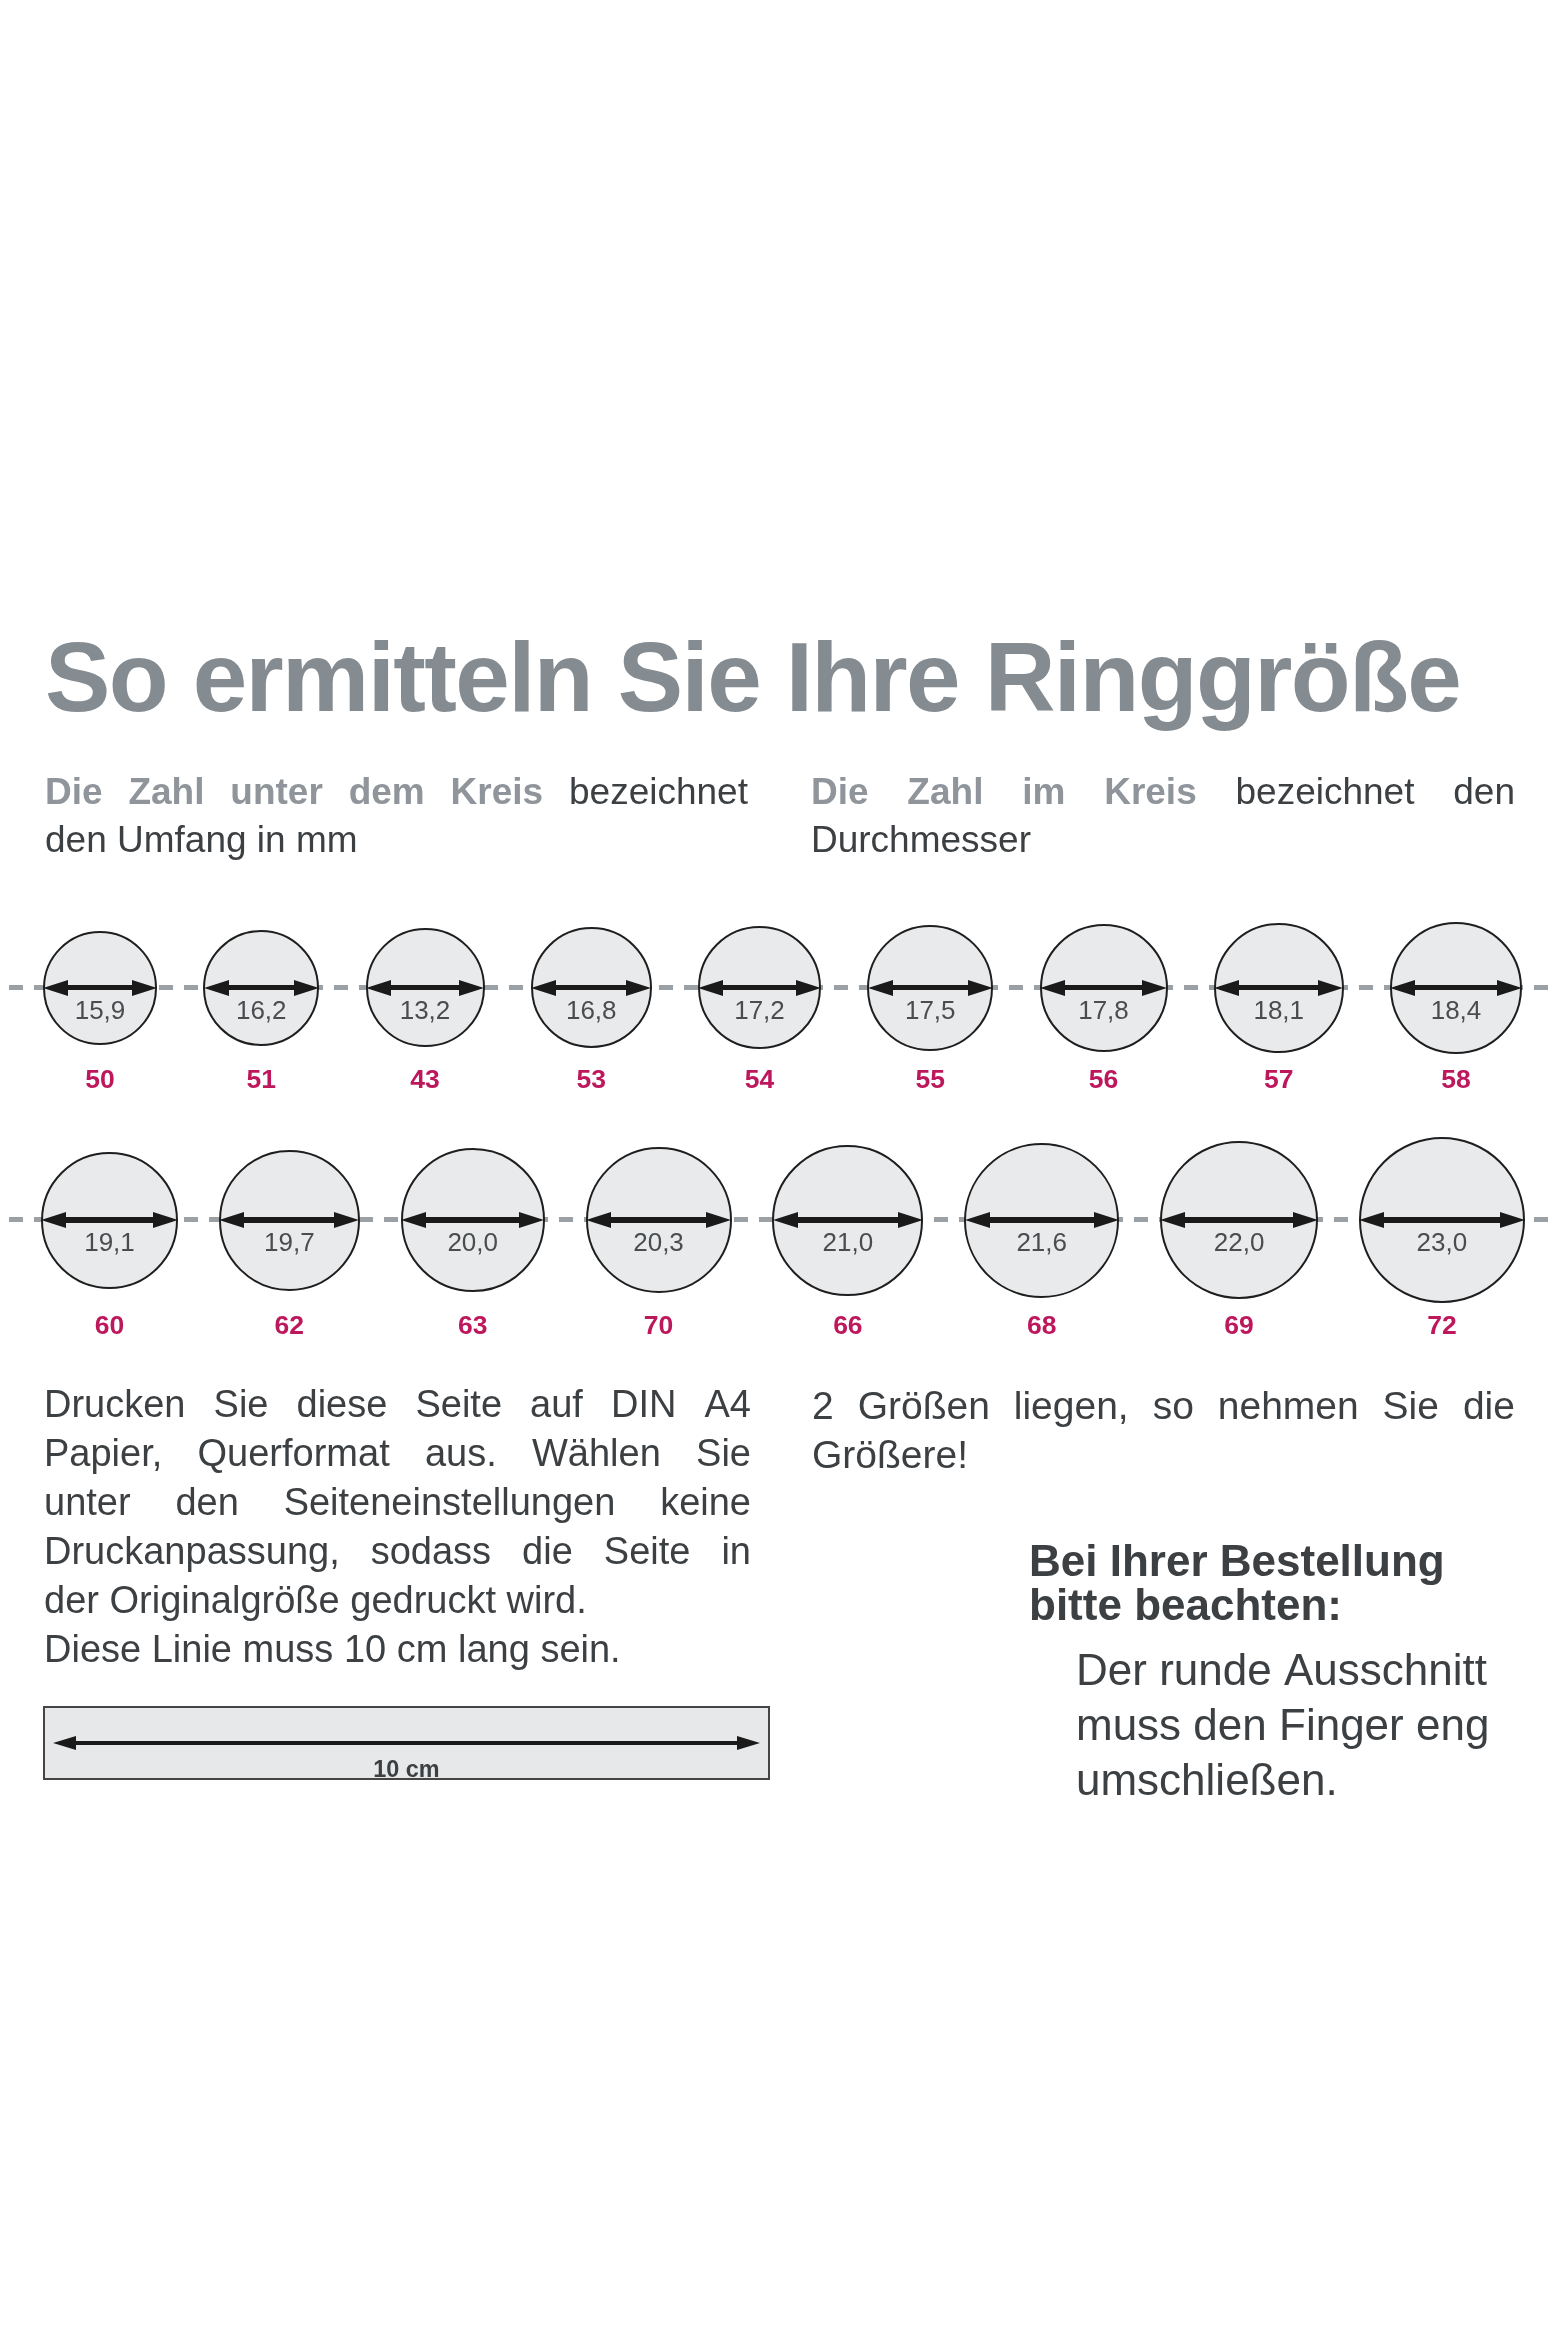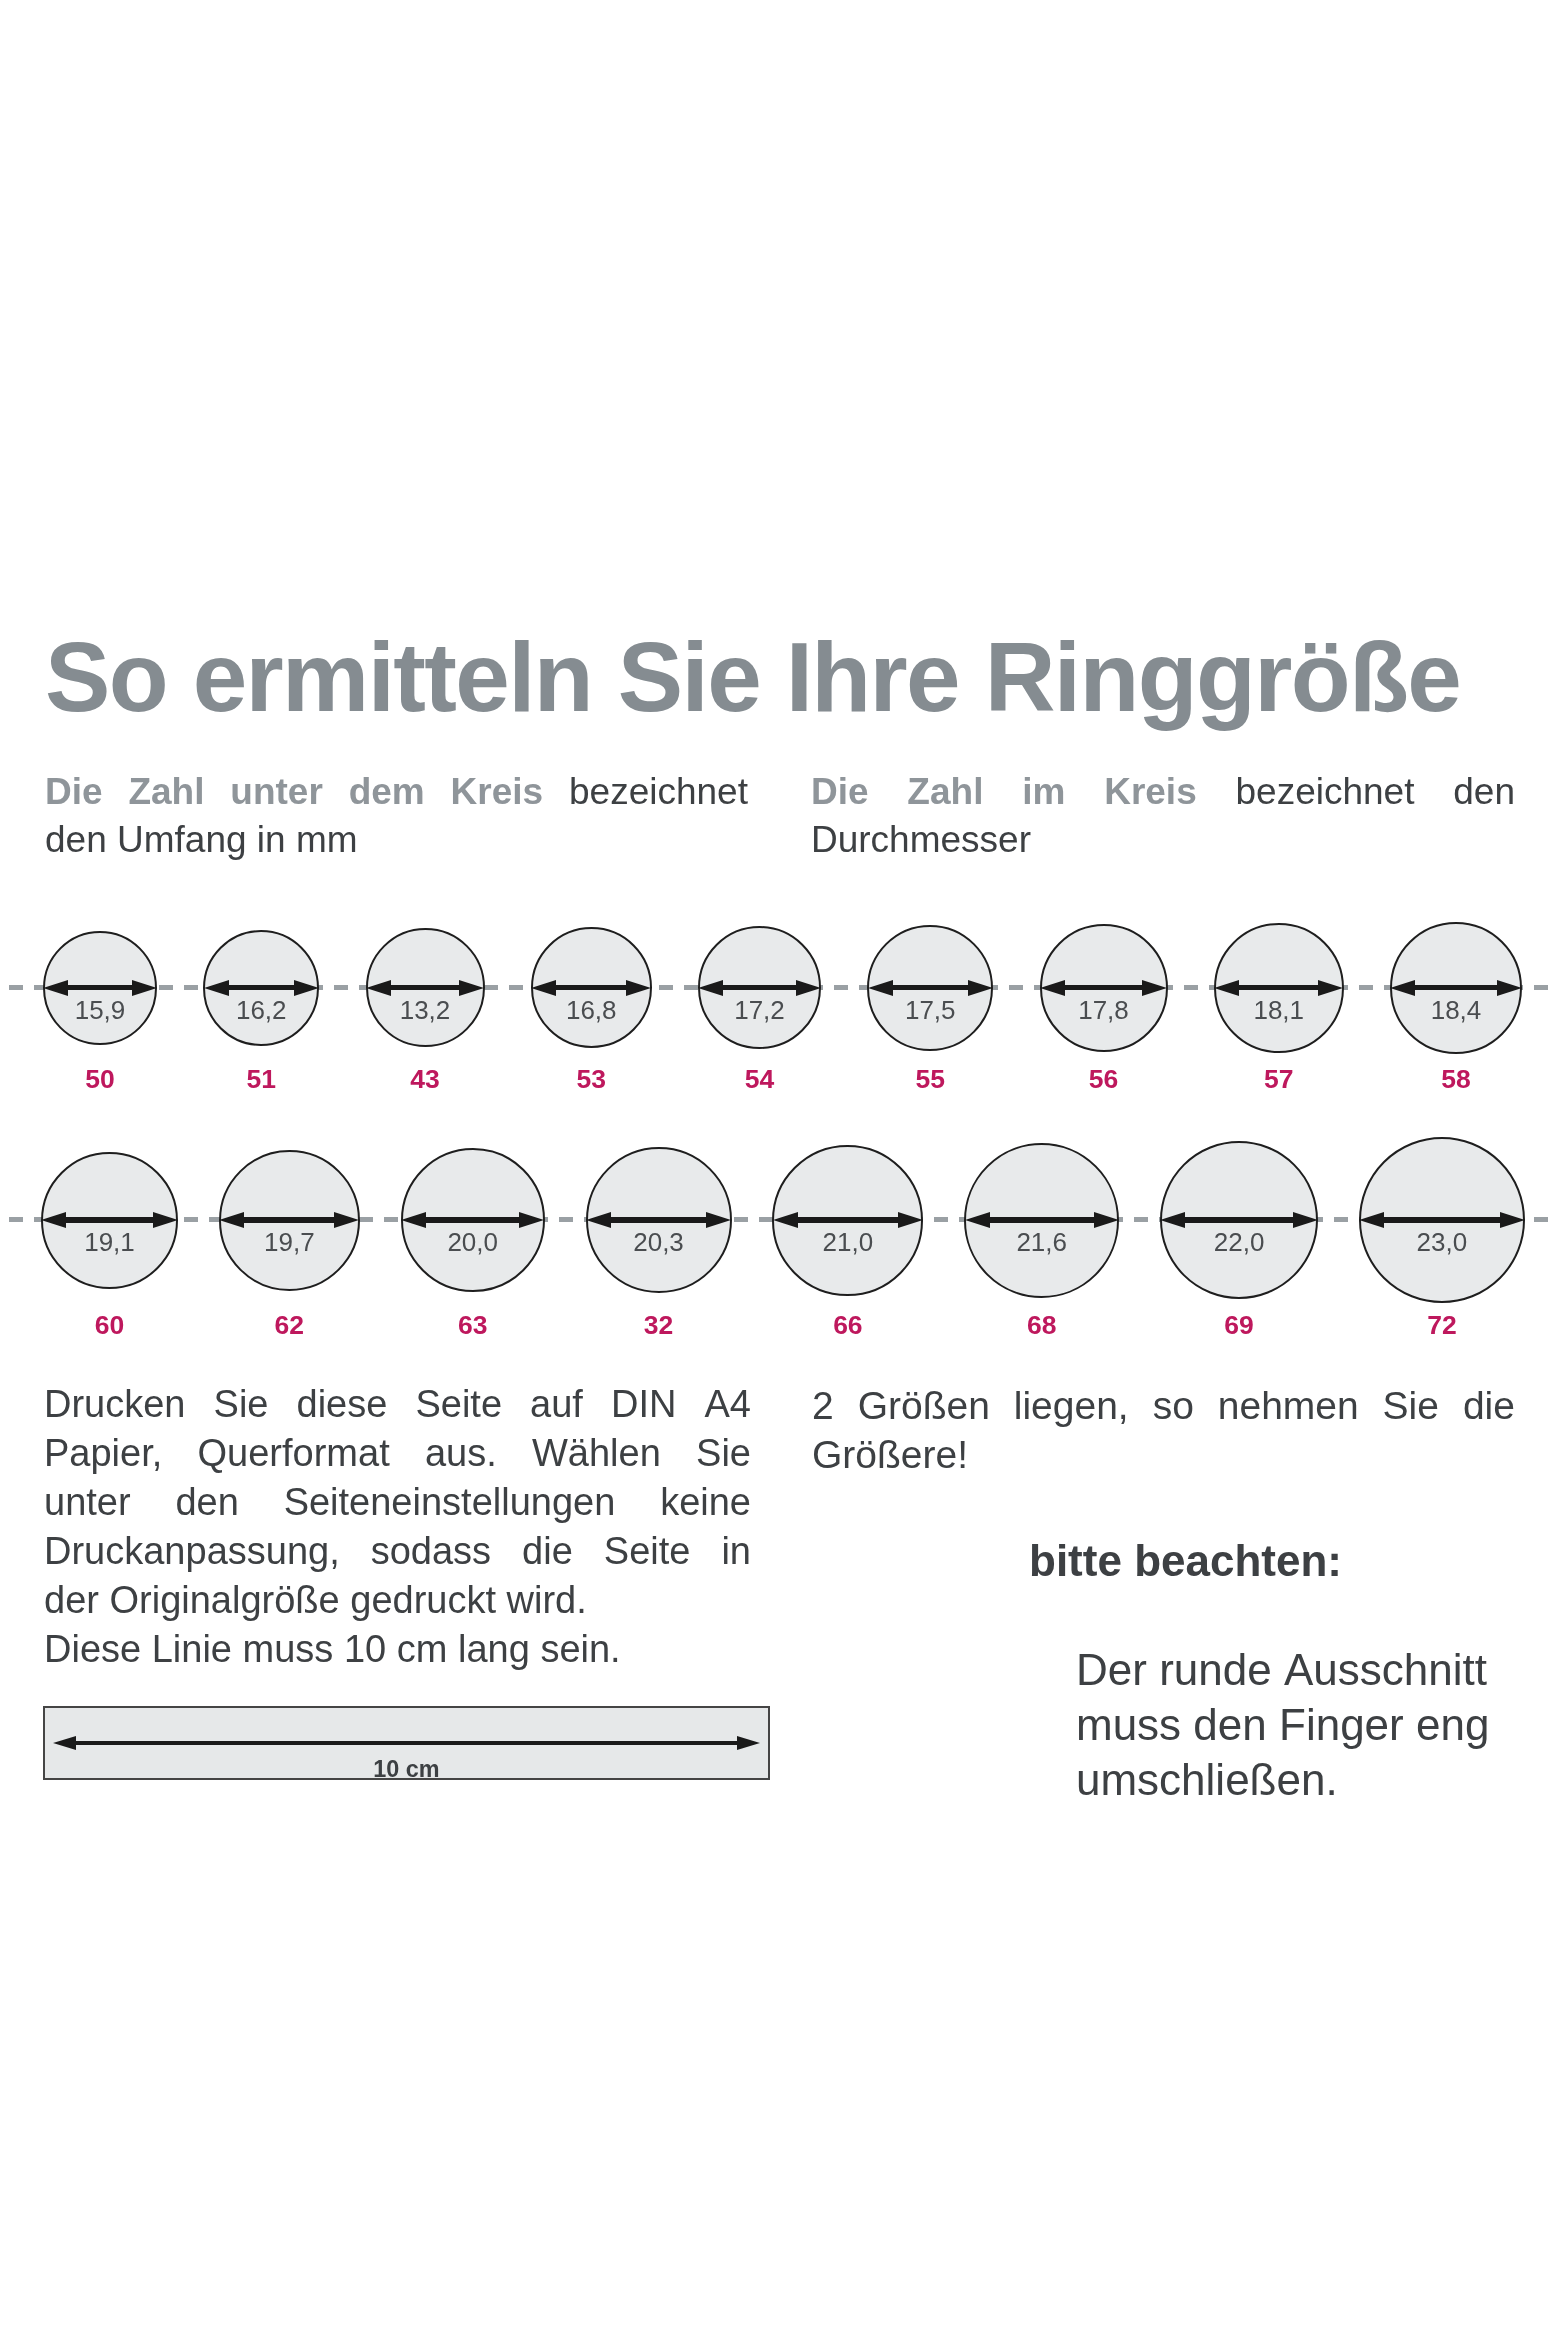--- a/index.html
+++ b/index.html
@@ -267,21 +267,21 @@
         <div class="circle-box" style="height: 166px;">
           <div class="circle" style="width: 146px; height: 146px;">
             <div class="diam-arrow">
               <span class="head-l"></span>
               <span class="shaft"></span>
               <span class="head-r"></span>
             </div>
             <div class="diam-num">20,3</div>
           </div>
         </div>
-        <div class="size-label" style="margin-top: 7px;">32</div>
+        <div class="size-label" style="margin-top: 7px;">70</div>
       </div>
       <div class="cell">
         <div class="circle-box" style="height: 166px;">
           <div class="circle" style="width: 151px; height: 151px;">
             <div class="diam-arrow">
               <span class="head-l"></span>
               <span class="shaft"></span>
               <span class="head-r"></span>
             </div>
             <div class="diam-num">21,0</div>
@@ -371,20 +371,21 @@
         <span class="w body">liegen,</span>
         <span class="w body">so</span>
         <span class="w body">nehmen</span>
         <span class="w body">Sie</span>
         <span class="w body">die</span>
       </div>
       <div class="tline"><span class="w body">Größere!</span> </div>
     </div>
 
   <div class="tblock" id="order-heading">
+      <div class="tline"><span class="w bold">Bei</span> <span class="w bold">Ihrer</span> <span class="w bold">Bestellung</span> </div>
       <div class="tline"><span class="w bold">bitte</span> <span class="w bold">beachten:</span> </div>
     </div>
   <div class="tblock" id="order-body">
       <div class="tline"><span class="w body">Der</span> <span class="w body">runde</span> <span class="w body">Ausschnitt</span> </div>
       <div class="tline"><span class="w body">muss</span> <span class="w body">den</span> <span class="w body">Finger</span> <span class="w body">eng</span> </div>
       <div class="tline"><span class="w body">umschließen.</span> </div>
     </div>
 
   <div class="ruler">
     <div class="ruler-arrow">

